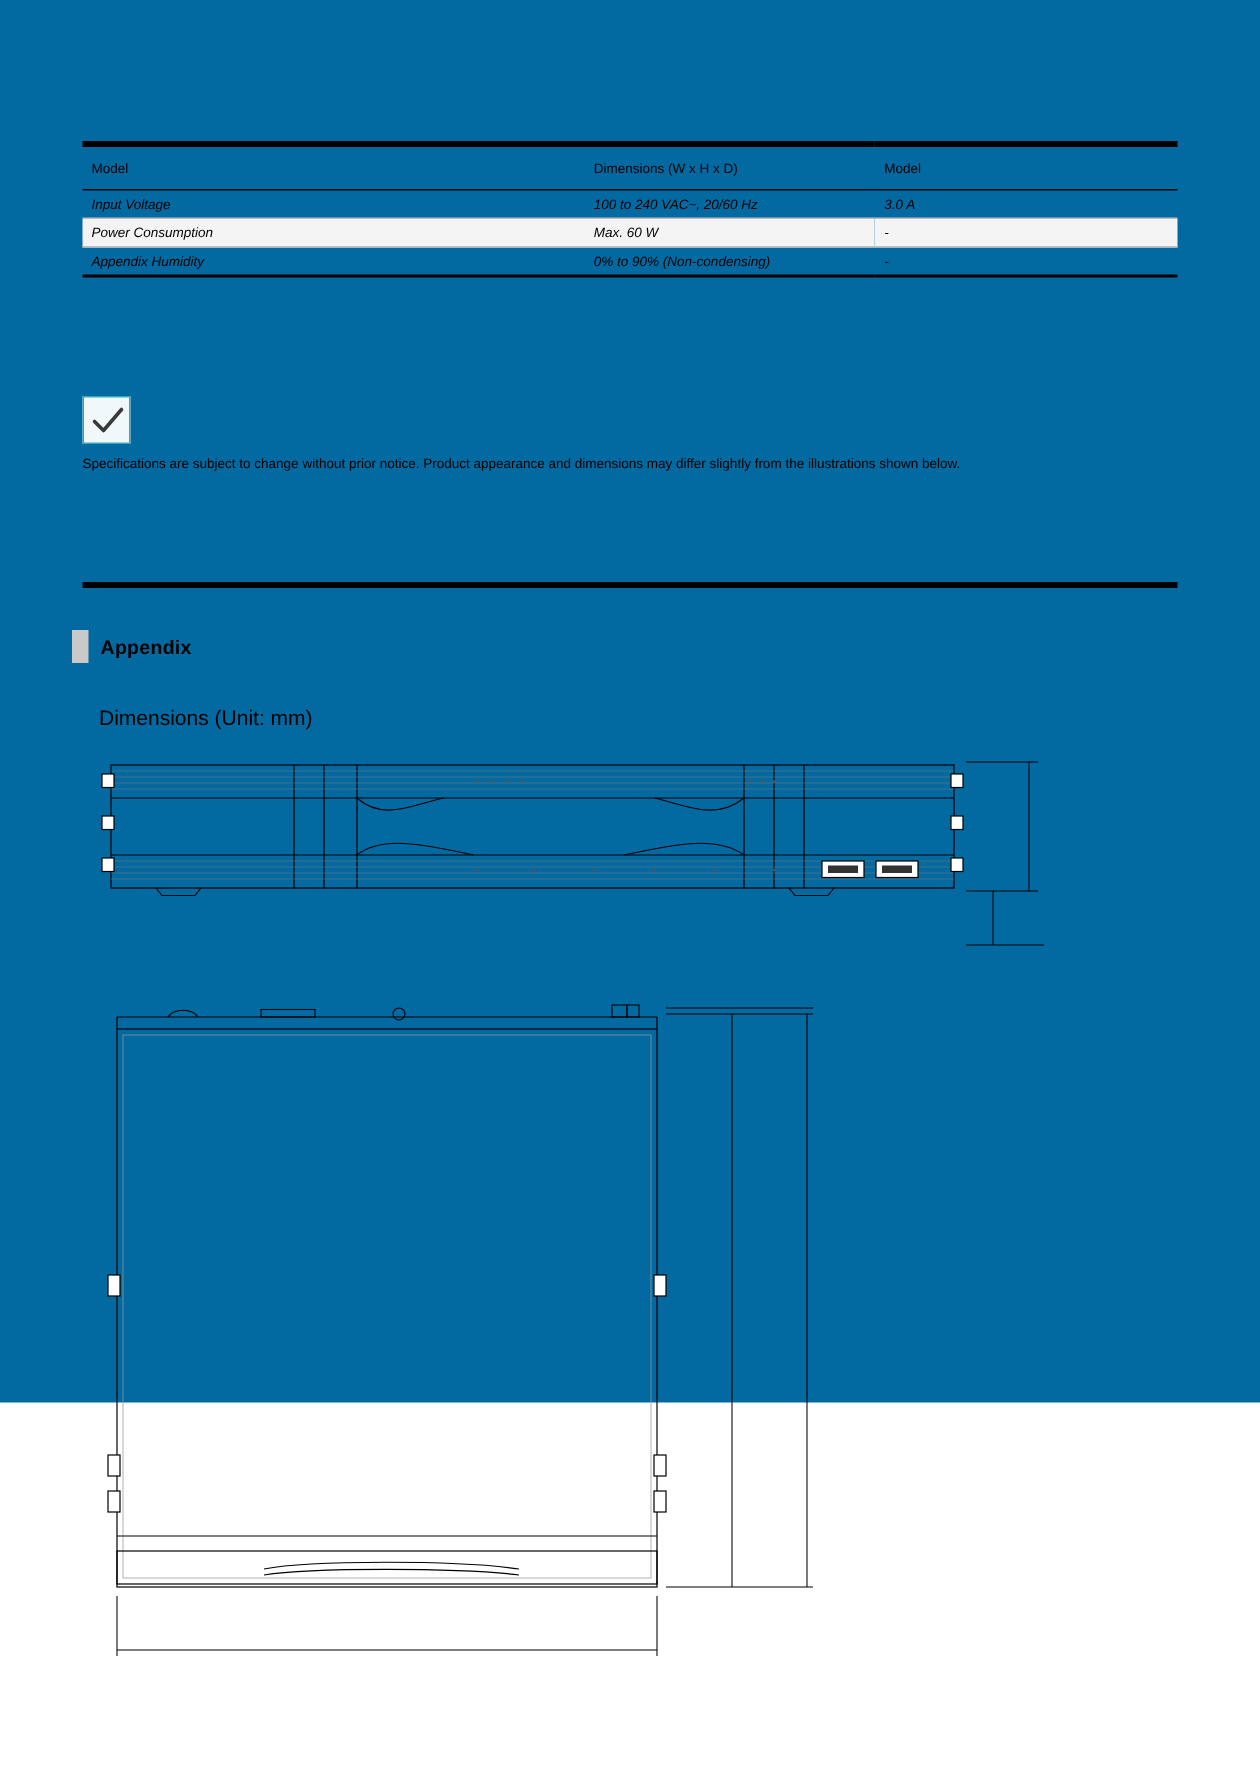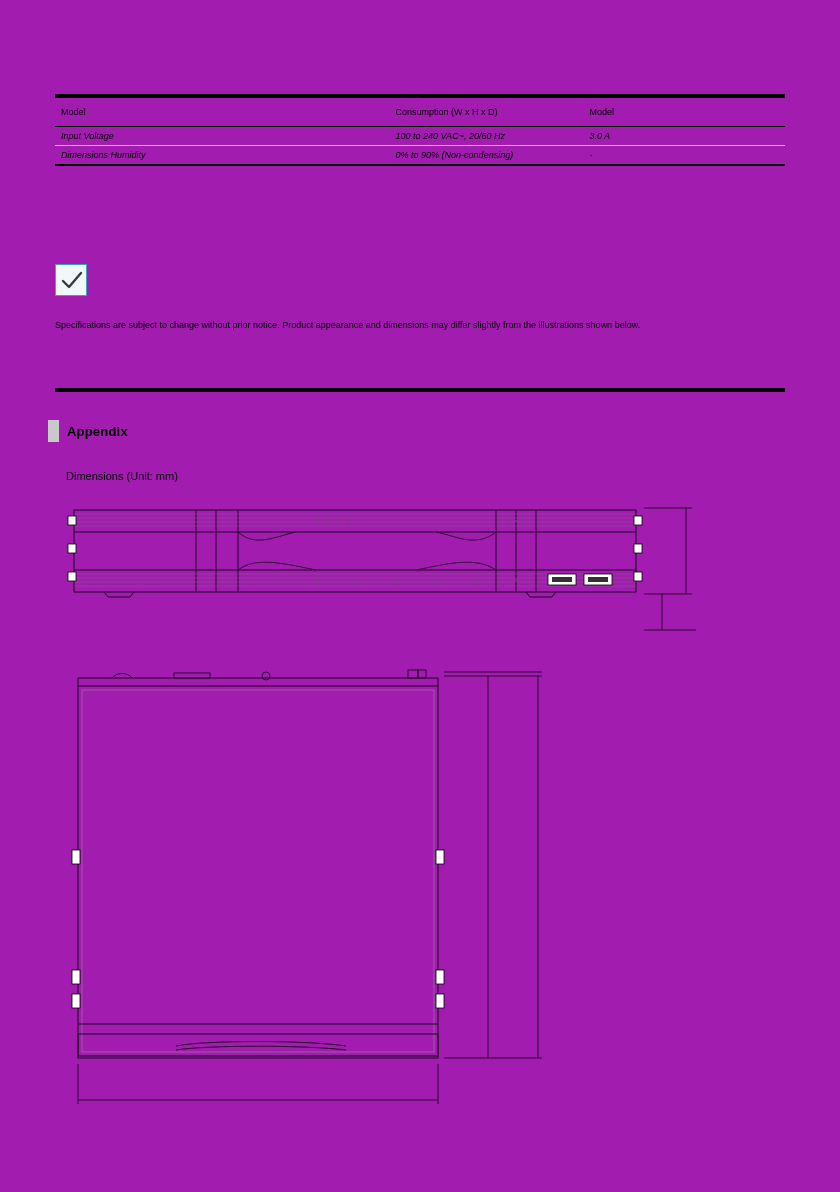--- a/index.html
+++ b/index.html
@@ -12,22 +12,22 @@
     height: 1192px;
     font-family: "Liberation Sans", sans-serif;
     color: #000000;
     position: relative;
     overflow: hidden;
   }
 
   .page {
     position: relative;
     width: 840px;
-    height: 1192px;
-    background: #a21caf;
+    height: 935px;
+    background: #0369a1;
   }
 
   
   .spec-table {
     position: absolute;
     left: 55px;
     top: 94px;
     width: 730px;
     border-collapse: collapse;
     font-size: 9px;
@@ -75,21 +75,21 @@
     position: relative;
   }
   .note-icon svg {
     position: absolute;
     left: 5px;
     top: 6px;
   }
   .note-text {
     font-size: 9px;
     line-height: 14px;
-    margin-top: 22px;
+    margin-top: 6px;
     width: 700px;
   }
 
   
   .section-rule {
     position: absolute;
     left: 55px;
     top: 388px;
     width: 730px;
     border-top: 4px solid #000000;
@@ -109,51 +109,56 @@
   }
   .section-title {
     font-size: 13px;
     font-weight: bold;
     letter-spacing: 0.2px;
   }
   .subsection-label {
     position: absolute;
     left: 66px;
     top: 470px;
-    font-size: 11px;
+    font-size: 14px;
   }
 
   
   .drawing {
     position: absolute;
   }
   #front-drawing { left: 56px; top: 496px; }
   #top-drawing  { left: 56px; top: 664px; }
 </style>
 </head>
 <body>
 
 <div class="page">
 
   <table class="spec-table">
     <thead>
       <tr>
         <th class="col-a">Model</th>
-        <th class="col-b">Consumption (W x H x D)</th>
+        <th class="col-b">Dimensions (W x H x D)</th>
         <th class="col-c">Model</th>
       </tr>
     </thead>
     <tbody>
       <tr>
         <td class="col-a">Input Voltage</td>
         <td class="col-b">100 to 240 VAC~, 20/60 Hz</td>
         <td class="col-c">3.0 A</td>
       </tr>
+      <tr class="alt">
+        <td class="col-a">Power Consumption</td>
+        <td class="col-b">Max. 60 W</td>
+        <td class="col-c">-</td>
+      </tr>
       <tr>
-        <td class="col-a">Dimensions Humidity</td>
+        <td class="col-a">Appendix Humidity</td>
         <td class="col-b">0% to 90% (Non-condensing)</td>
         <td class="col-c">-</td>
       </tr>
     </tbody>
   </table>
 
   <div class="note">
     <div class="note-icon">
       <svg width="22" height="20" viewBox="0 0 22 20" xmlns="http://www.w3.org/2000/svg">
         <path d="M2 10 L8 16 L20 2" fill="none" stroke="#3a3a3a" stroke-width="2.4" stroke-linecap="round" stroke-linejoin="round"></path>

